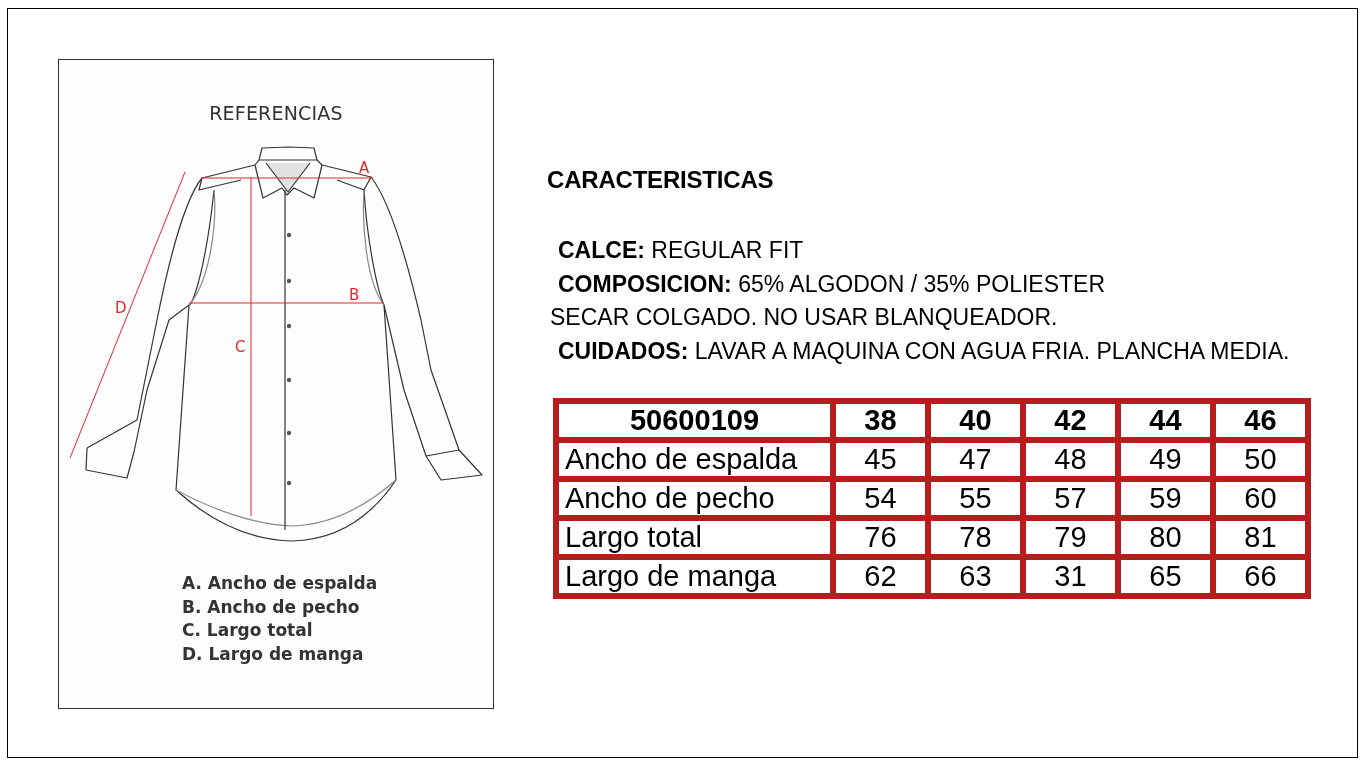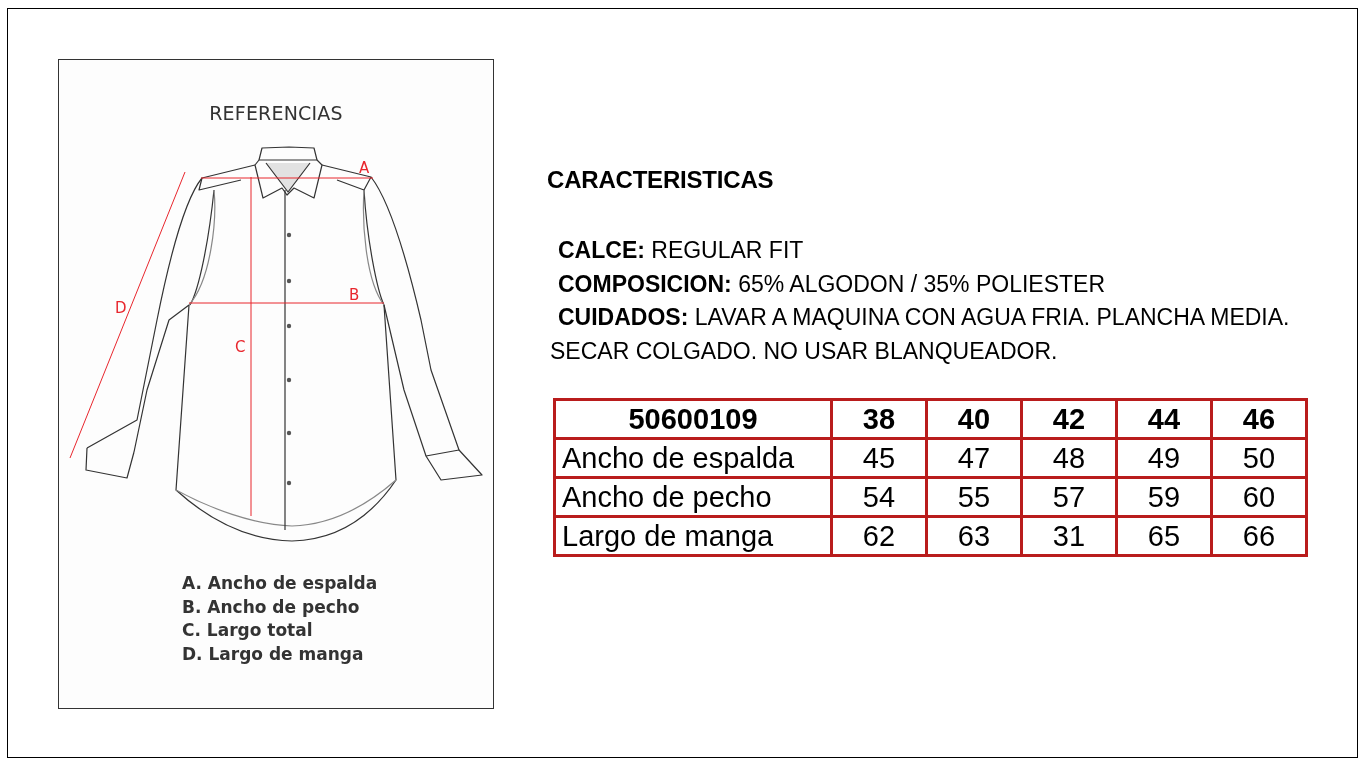--- a/index.html
+++ b/index.html
@@ -7,21 +7,21 @@
   .frame { position:absolute; left:7px; top:8px; width:1351px; height:750px; border:1px solid #000; box-sizing:border-box; }
   .ref-panel { position:absolute; left:58px; top:59px; width:436px; height:650px; border:1px solid #333; box-sizing:border-box; background:#fdfdfd; }
   .ref-title { position:absolute; left:0; width:100%; top:42px; text-align:center; font-size:19px; color:#333; letter-spacing:0.2px; font-family:"DejaVu Sans", sans-serif; font-weight:normal; }
   .shirt { position:absolute; left:0; top:0; }
   .legend { position:absolute; left:123px; top:512px; font-family:"DejaVu Sans", sans-serif; font-size:17px; color:#333; line-height:23.5px; }
   .legend div { white-space:nowrap;font-weight:bold; }
   .heading { position:absolute; left:547px; top:166px; font-family:"Liberation Sans", sans-serif; font-weight:bold; font-size:24px; color:#000; letter-spacing:-0.2px; }
   .specs { position:absolute; left:550px; top:234px; font-size:23px; line-height:33.5px; color:#000; }
   .specs .k { font-weight:bold;margin-left:8px; }
   table.sizes { position:absolute; left:553px; top:398px; border-collapse:collapse; font-size:29px; color:#000; }
-  table.sizes td, table.sizes th { border:3px solid #b91c1c; height:39px; padding:0; box-sizing:border-box; }
+  table.sizes td, table.sizes th { border:6px solid #b91c1c; height:39px; padding:0; box-sizing:border-box; }
   table.sizes th { font-weight:bold; text-align:center; }
   table.sizes td.num { text-align:center; }
   table.sizes td.lbl { text-align:left; padding-left:6px; white-space:nowrap; }
   .c0 { width:277px; } .cn { width:95px; }
 </style>
 </head>
 <body>
 
 <div class="frame"></div>
 
@@ -85,22 +85,22 @@
     <div>C. Largo total</div>
     <div>D. Largo de manga</div>
   </div>
 </div>
 
 <div class="heading">CARACTERISTICAS</div>
 
 <div class="specs">
   <div><span class="k">CALCE:</span><span> REGULAR FIT</span></div>
   <div><span class="k">COMPOSICION:</span><span> 65% ALGODON / 35% POLIESTER</span></div>
+  <div>SECAR COLGADO. NO USAR BLANQUEADOR.</div>
   <div><span class="k">CUIDADOS:</span><span> LAVAR A MAQUINA CON AGUA FRIA. PLANCHA MEDIA.</span></div>
-  <div>SECAR COLGADO. NO USAR BLANQUEADOR.</div>
 </div>
 
 <table class="sizes">
   <tbody>
       <tr>
     <th class="c0">50600109</th>
     <th class="cn">38</th>
     <th class="cn">40</th>
     <th class="cn">42</th>
     <th class="cn">44</th>
@@ -116,20 +116,28 @@
   </tr>
   <tr>
     <td class="lbl">Ancho de pecho</td>
     <td class="num">54</td>
     <td class="num">55</td>
     <td class="num">57</td>
     <td class="num">59</td>
     <td class="num">60</td>
   </tr>
   <tr>
+    <td class="lbl">Largo total</td>
+    <td class="num">76</td>
+    <td class="num">78</td>
+    <td class="num">79</td>
+    <td class="num">80</td>
+    <td class="num">81</td>
+  </tr>
+  <tr>
     <td class="lbl">Largo de manga</td>
     <td class="num">62</td>
     <td class="num">63</td>
     <td class="num">31</td>
     <td class="num">65</td>
     <td class="num">66</td>
   </tr>
 </tbody>
   </table>
 

